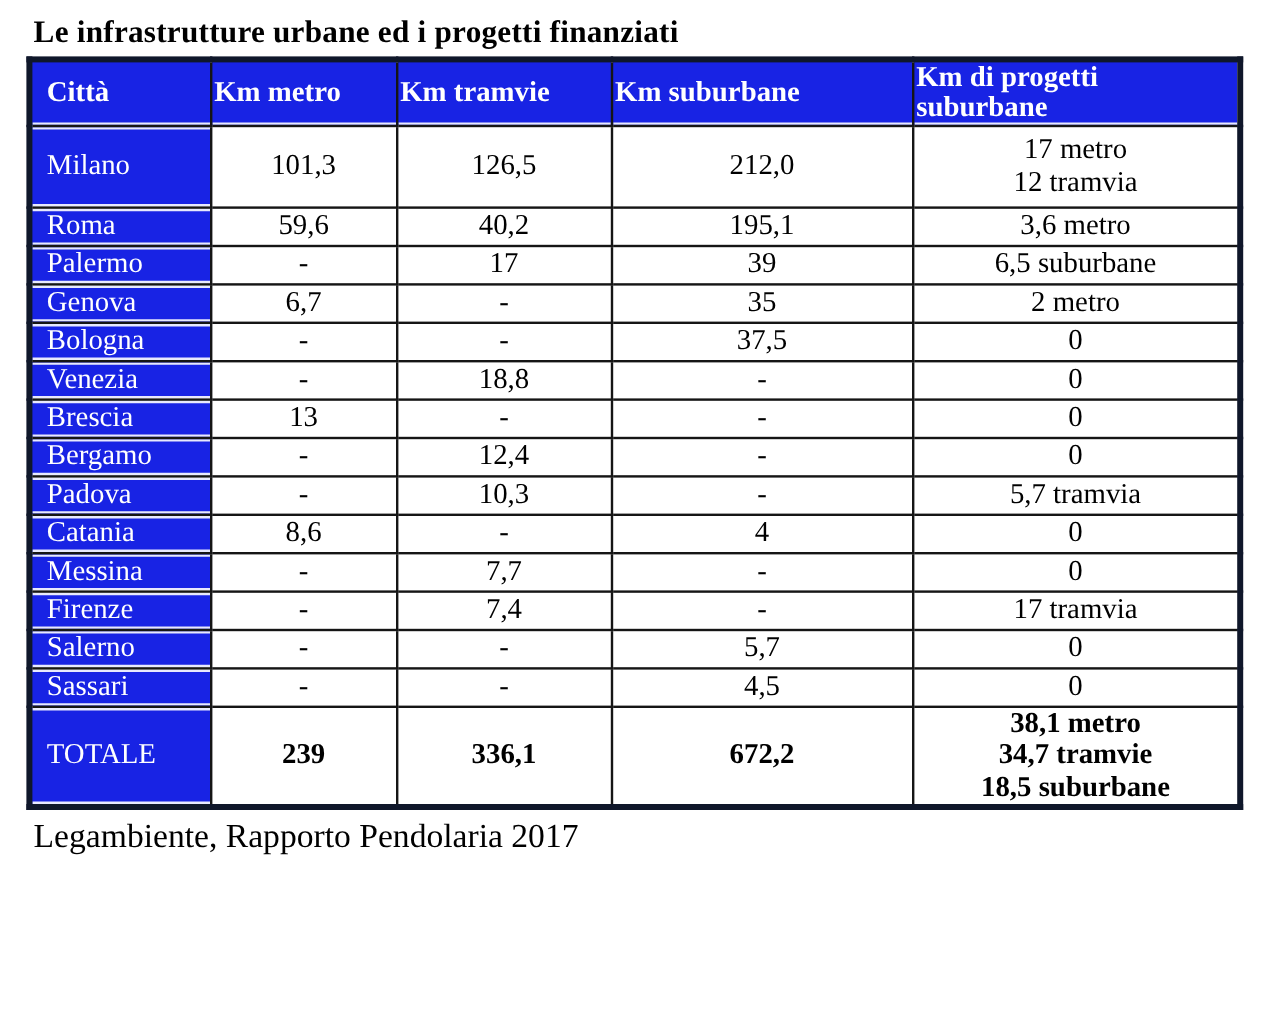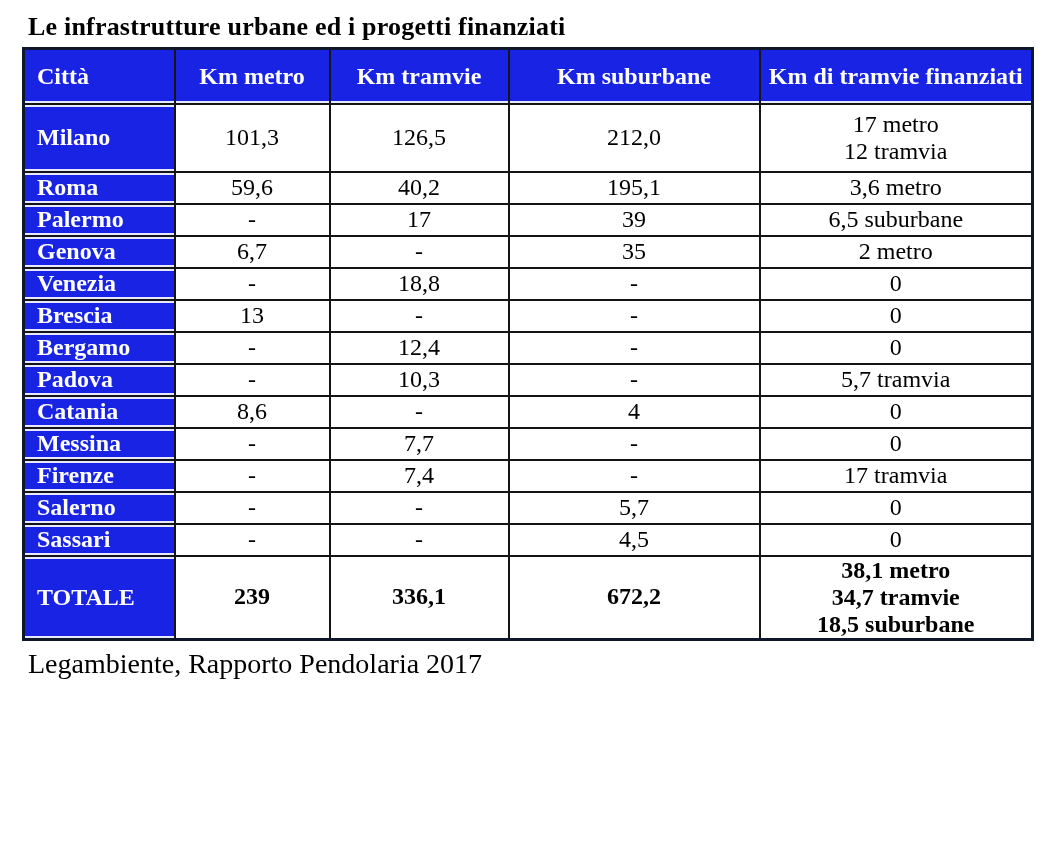--- a/index.html
+++ b/index.html
@@ -21,51 +21,51 @@
     font-size: 26px;
     font-weight: bold;
     letter-spacing: 0.2px;
     color: #000;
   }
   table.infra {
     border-collapse: collapse;
     table-layout: fixed;
     margin-left: 22px;
     width: 1012px;
-    border: 3px solid #0f172a;
+    border: 5px solid #0f172a;
   }
   table.infra th, table.infra td {
     border: 2px solid #151515;
     padding: 0 2px;
     vertical-align: middle;
     font-size: 24px;
     overflow: hidden;
   }
   
   thead tr { height: 55px; }
   th.head {
     background: var(--header-bg, #1823e4);
     color: var(--header-text, #ffffff);
     font-weight: bold;
-    text-align: center;
+    text-align: left;
     line-height: 1.05;
     box-shadow: inset 0 -2px 0 rgba(255,255,255,0.9);
   }
   th.head.first {
     text-align: left;
     padding-left: 12px;
   }
   
   tbody tr { height: 32px; }
   tbody tr.tall { height: 68px; }
   tbody tr.total { height: 84px; }
   tbody th.city {
     background: var(--header-bg, #1823e4);
     color: var(--header-text, #ffffff);
-    font-weight: bold;
+    font-weight: normal;
     text-align: left;
     padding-left: 12px;
     box-shadow: inset 0 2px 0 rgba(255,255,255,0.9), inset 0 -2px 0 rgba(255,255,255,0.9);
     margin-top: 17px;
   }
   td.num {
     text-align: center;
     color: #000;
     line-height: 1.08;
   }
@@ -90,21 +90,21 @@
       <col style="width:179px">
       <col style="width:251px">
       <col style="width:273px">
     </colgroup>
     <thead>
       <tr>
         <th class="head first">Città</th>
         <th class="head">Km metro</th>
         <th class="head">Km tramvie</th>
         <th class="head">Km suburbane</th>
-        <th class="head">Km di tramvie finanziati</th>
+        <th class="head">Km di progetti suburbane</th>
       </tr>
     </thead>
     <tbody>
         <tr class="tall">
           <th class="city">Milano</th>
           <td class="num">101,3</td>
           <td class="num">126,5</td>
           <td class="num">212,0</td>
           <td class="num progetti">
             <div>17 metro</div>
@@ -132,20 +132,29 @@
         <tr>
           <th class="city">Genova</th>
           <td class="num">6,7</td>
           <td class="num">-</td>
           <td class="num">35</td>
           <td class="num progetti">
             <div>2 metro</div>
           </td>
         </tr>
         <tr>
+          <th class="city">Bologna</th>
+          <td class="num">-</td>
+          <td class="num">-</td>
+          <td class="num">37,5</td>
+          <td class="num progetti">
+            <div>0</div>
+          </td>
+        </tr>
+        <tr>
           <th class="city">Venezia</th>
           <td class="num">-</td>
           <td class="num">18,8</td>
           <td class="num">-</td>
           <td class="num progetti">
             <div>0</div>
           </td>
         </tr>
         <tr>
           <th class="city">Brescia</th>

